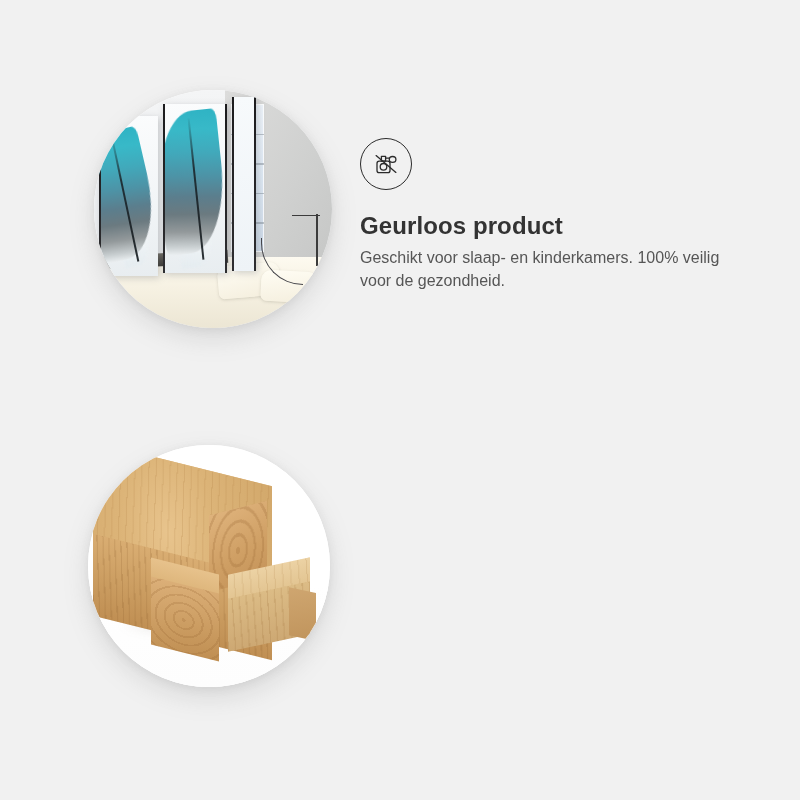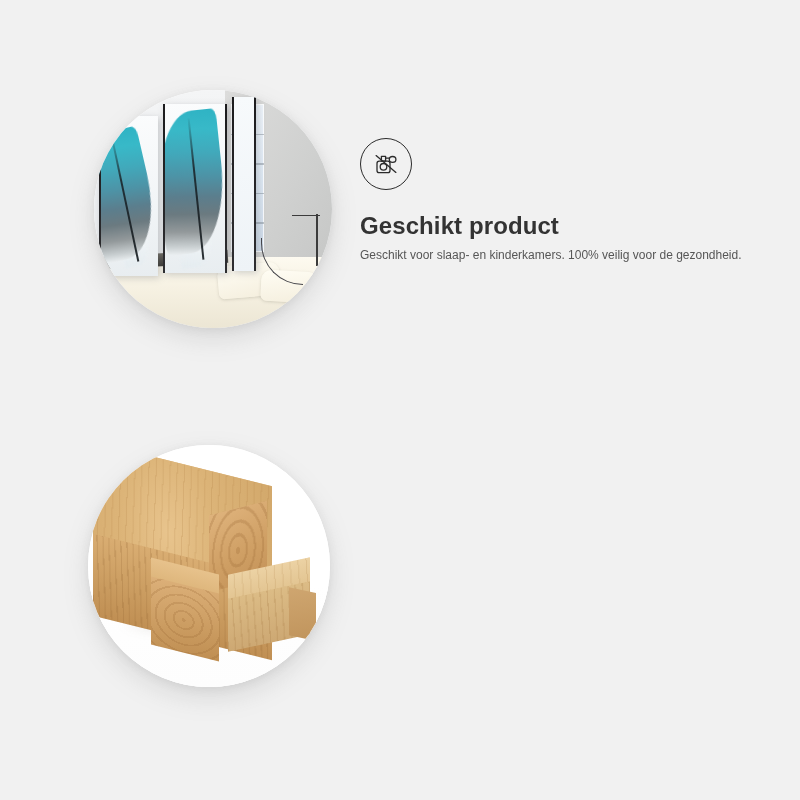--- a/index.html
+++ b/index.html
@@ -257,21 +257,21 @@
   .icon-badge svg { display:block; }
 
   .feature-title {
     font-size:24px;
     font-weight:600;
     color:#333333;
     letter-spacing:.1px;
     margin-bottom:7px;
   }
   .feature-desc {
-    font-size:12px;
+    font-size:16px;
     line-height:1.42;
     color:#565656;
     max-width:382px;
   }
 </style>
 </head>
 <body>
 
 <section class="feature-row" id="row-1">
 
@@ -333,21 +333,21 @@
 
           <ellipse cx="23.6" cy="12.4" rx="3.3" ry="2.9"></ellipse>
 
           <circle cx="14.5" cy="19.8" r="3.3"></circle>
 
           <path d="M7.1 8.6 L26.9 25.4"></path>
         </g>
       </svg>
     </div>
 
-    <h2 class="feature-title">Geschikt product</h2>
+    <h2 class="feature-title">Geurloos product</h2>
     <p class="feature-desc">Geschikt voor slaap- en kinderkamers. 100% veilig voor de gezondheid.</p>
   </div>
 </section>
 
 <section class="feature-row" id="row-2">
 
   <div class="media-col">
     <div class="photo-circle" id="photo-circle-2">
       <div class="photo-inner">
         <div class="wood-scene">

